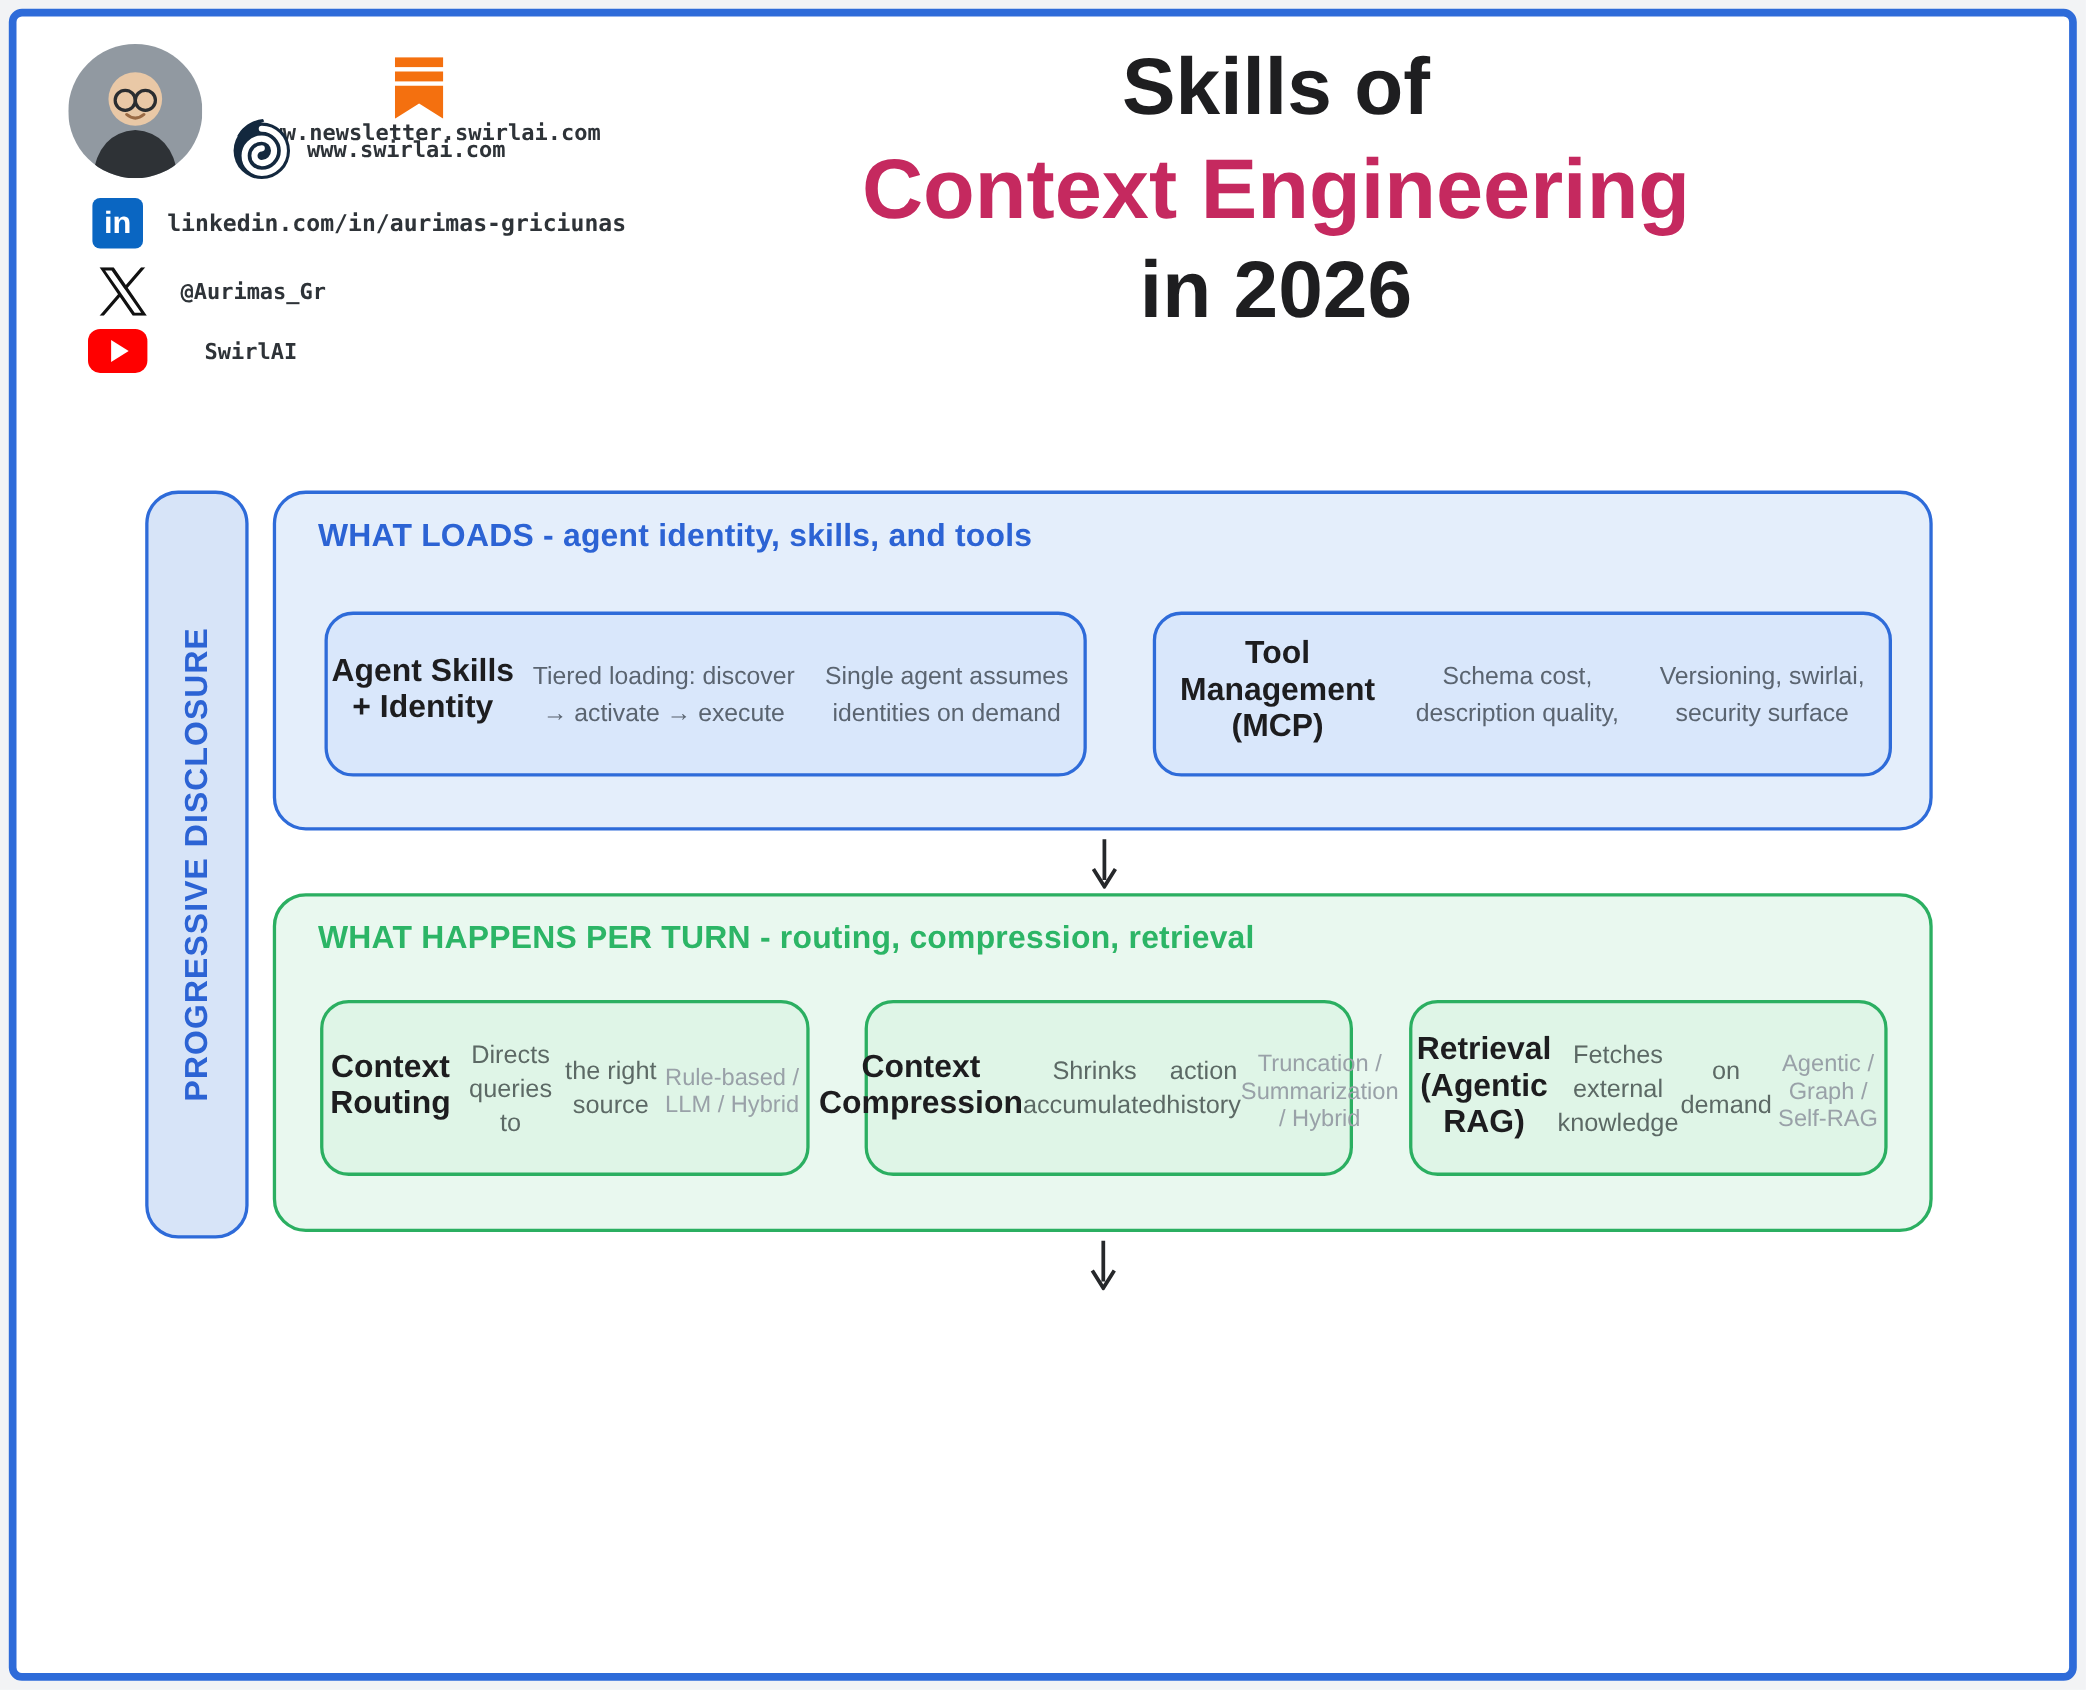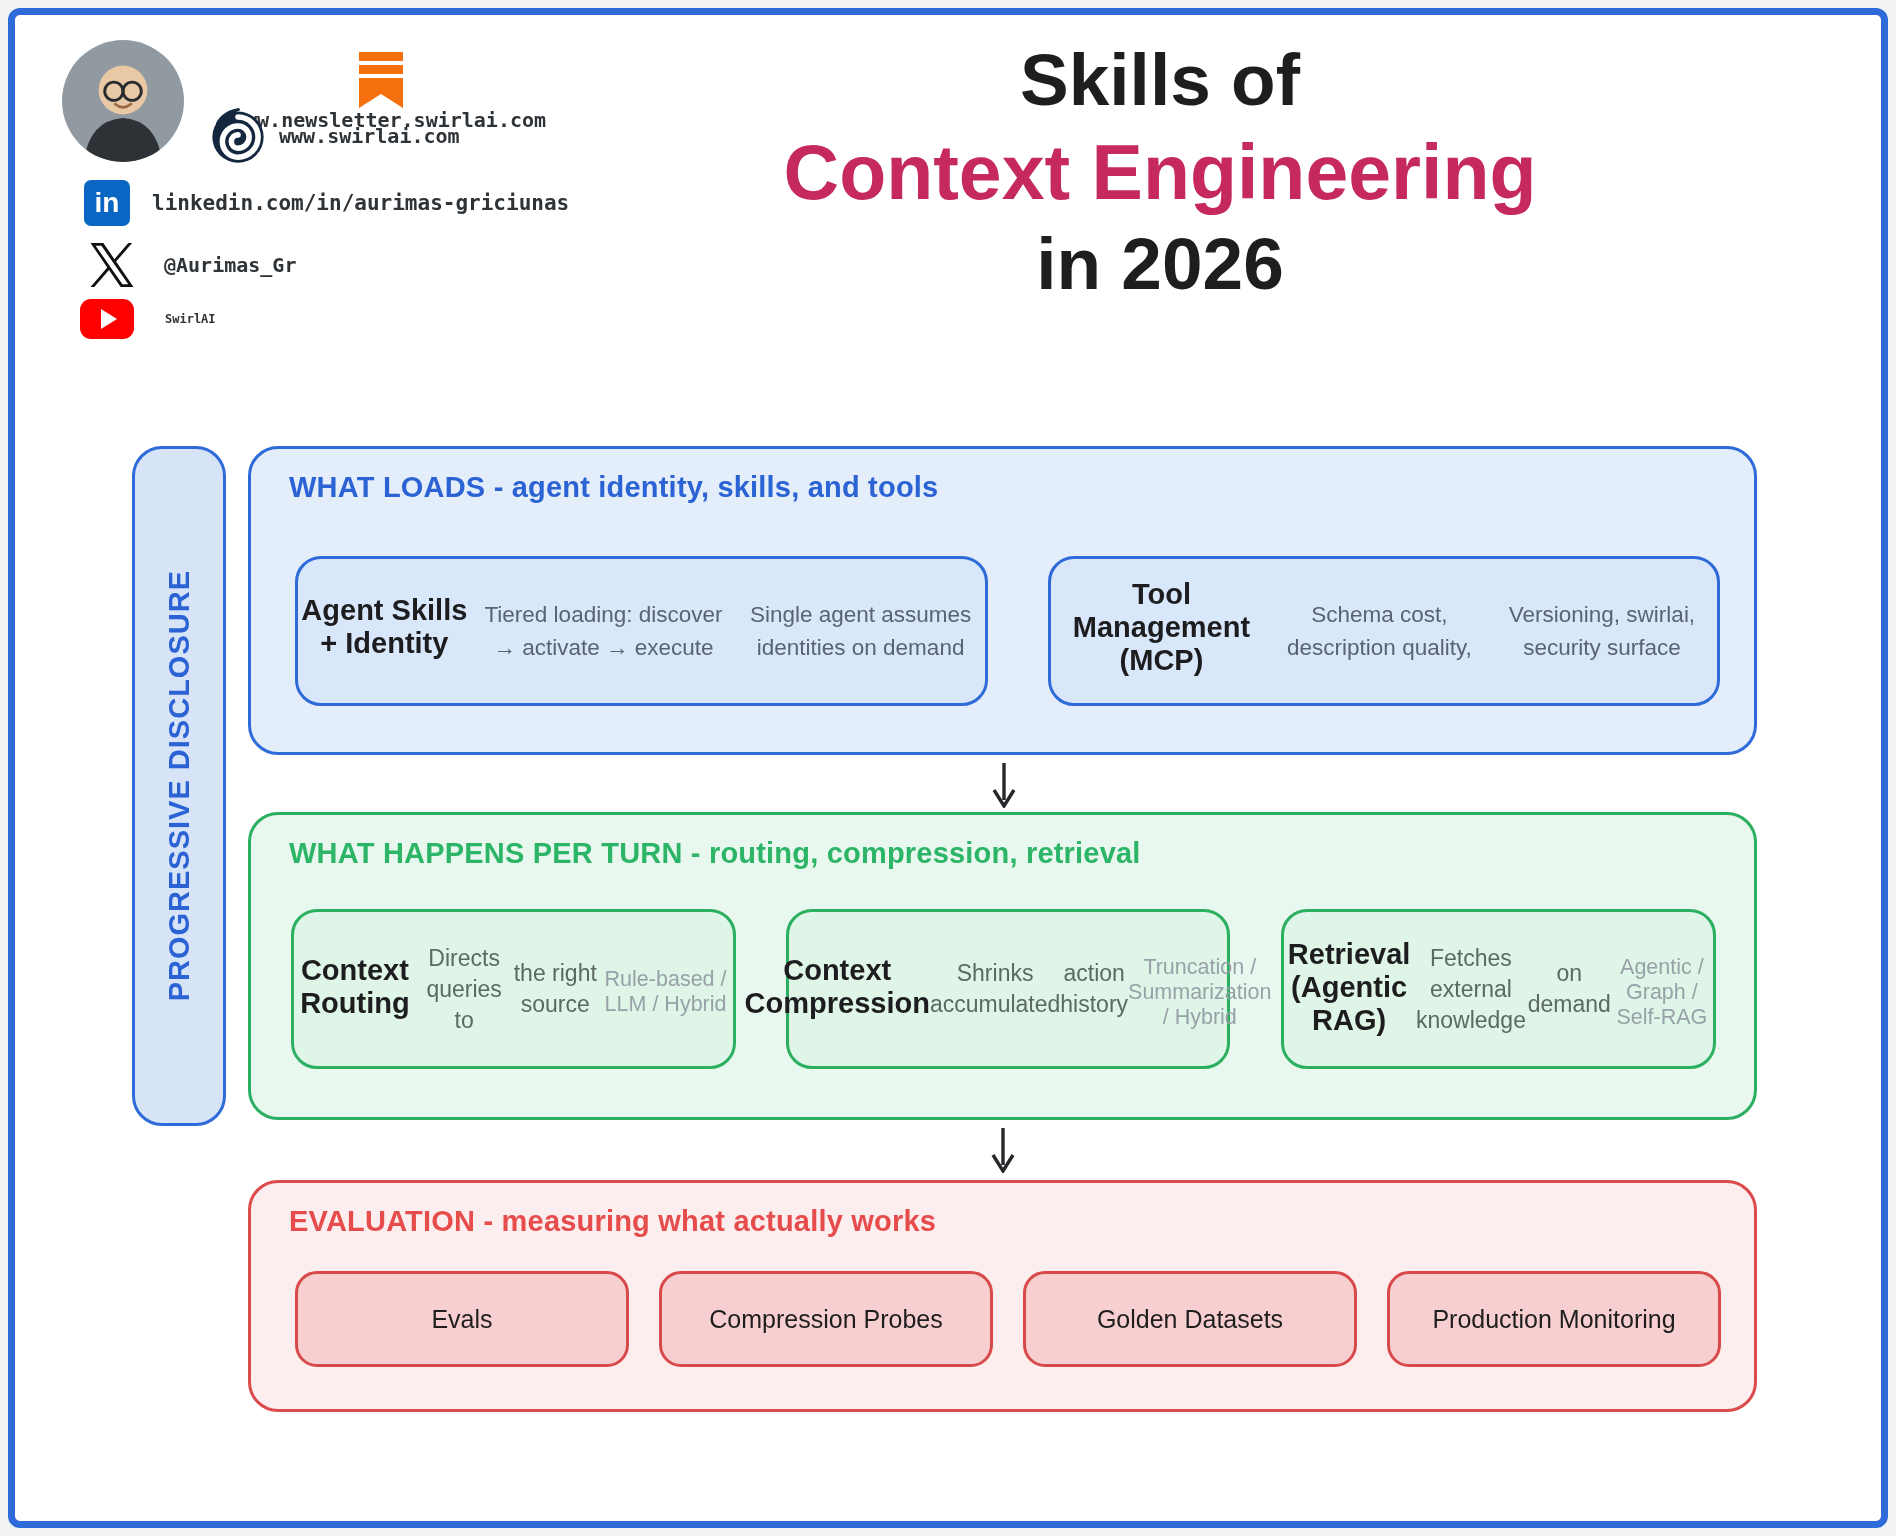--- a/index.html
+++ b/index.html
@@ -108,21 +108,21 @@
 
   <div class="plink" style="left:90px;top:242px;height:46px;font-size:20px;">
     <span class="picon">
       <svg width="44" height="44" viewBox="0 0 1200 1227">
         <path fill="#111111" d="M714.163 519.284 1160.89 0H1055.03L667.137 450.887 357.328 0H0L468.492 681.821 0 1226.37H105.866L515.491 750.218 842.672 1226.37H1200L714.163 519.284ZM569.165 687.828 521.697 619.934 143.011 79.6944H305.611L610.462 515.685 657.93 583.579 1054.07 1150.3H891.476L569.165 687.828Z"></path>
       </svg>
     </span>
     <span style="margin-left:30px;">@Aurimas_Gr</span>
   </div>
 
-  <div class="plink" style="left:80px;top:299px;height:40px;font-size:12px;">
+  <div class="plink" style="left:80px;top:299px;height:40px;font-size:20px;gap:21px;">
     <span class="picon yt-badge">
         <span class="yt-tri"></span>
       </span>
     <span style="margin-left:31px;">SwirlAI</span>
   </div>
 
   <div class="title">
     <div class="t1">Skills of</div>
     <div class="t2">Context Engineering</div>
     <div class="t3">in 2026</div>
@@ -169,28 +169,13 @@
       <div class="card-l">Fetches external knowledge</div>
       <div class="card-l">on demand</div>
       <div class="card-tag">Agentic / Graph / Self-RAG</div>
     </div>
   </section>
 
   <svg class="flow-arrow" style="left:989px;top:1127px;" viewBox="0 0 28 46">
     <path d="M14 1 V38 M4 28 L14 44 L24 28" fill="none" stroke="#26282B" stroke-width="3.4" stroke-linejoin="miter"></path>
   </svg>
 
-  <section class="sec sec-red">
-    <div class="sec-h">EVALUATION - measuring what actually works</div>
-    <div class="card card-r" style="left:44px;top:88px;width:334px;height:96px;">
-      <div class="card-t">Evals</div>
-    </div>
-    <div class="card card-r" style="left:408px;top:88px;width:334px;height:96px;">
-      <div class="card-t">Compression Probes</div>
-    </div>
-    <div class="card card-r" style="left:772px;top:88px;width:334px;height:96px;">
-      <div class="card-t">Golden Datasets</div>
-    </div>
-    <div class="card card-r" style="left:1136px;top:88px;width:334px;height:96px;">
-      <div class="card-t">Production Monitoring</div>
-    </div>
-  </section>
 </div>
 
 </body></html>

